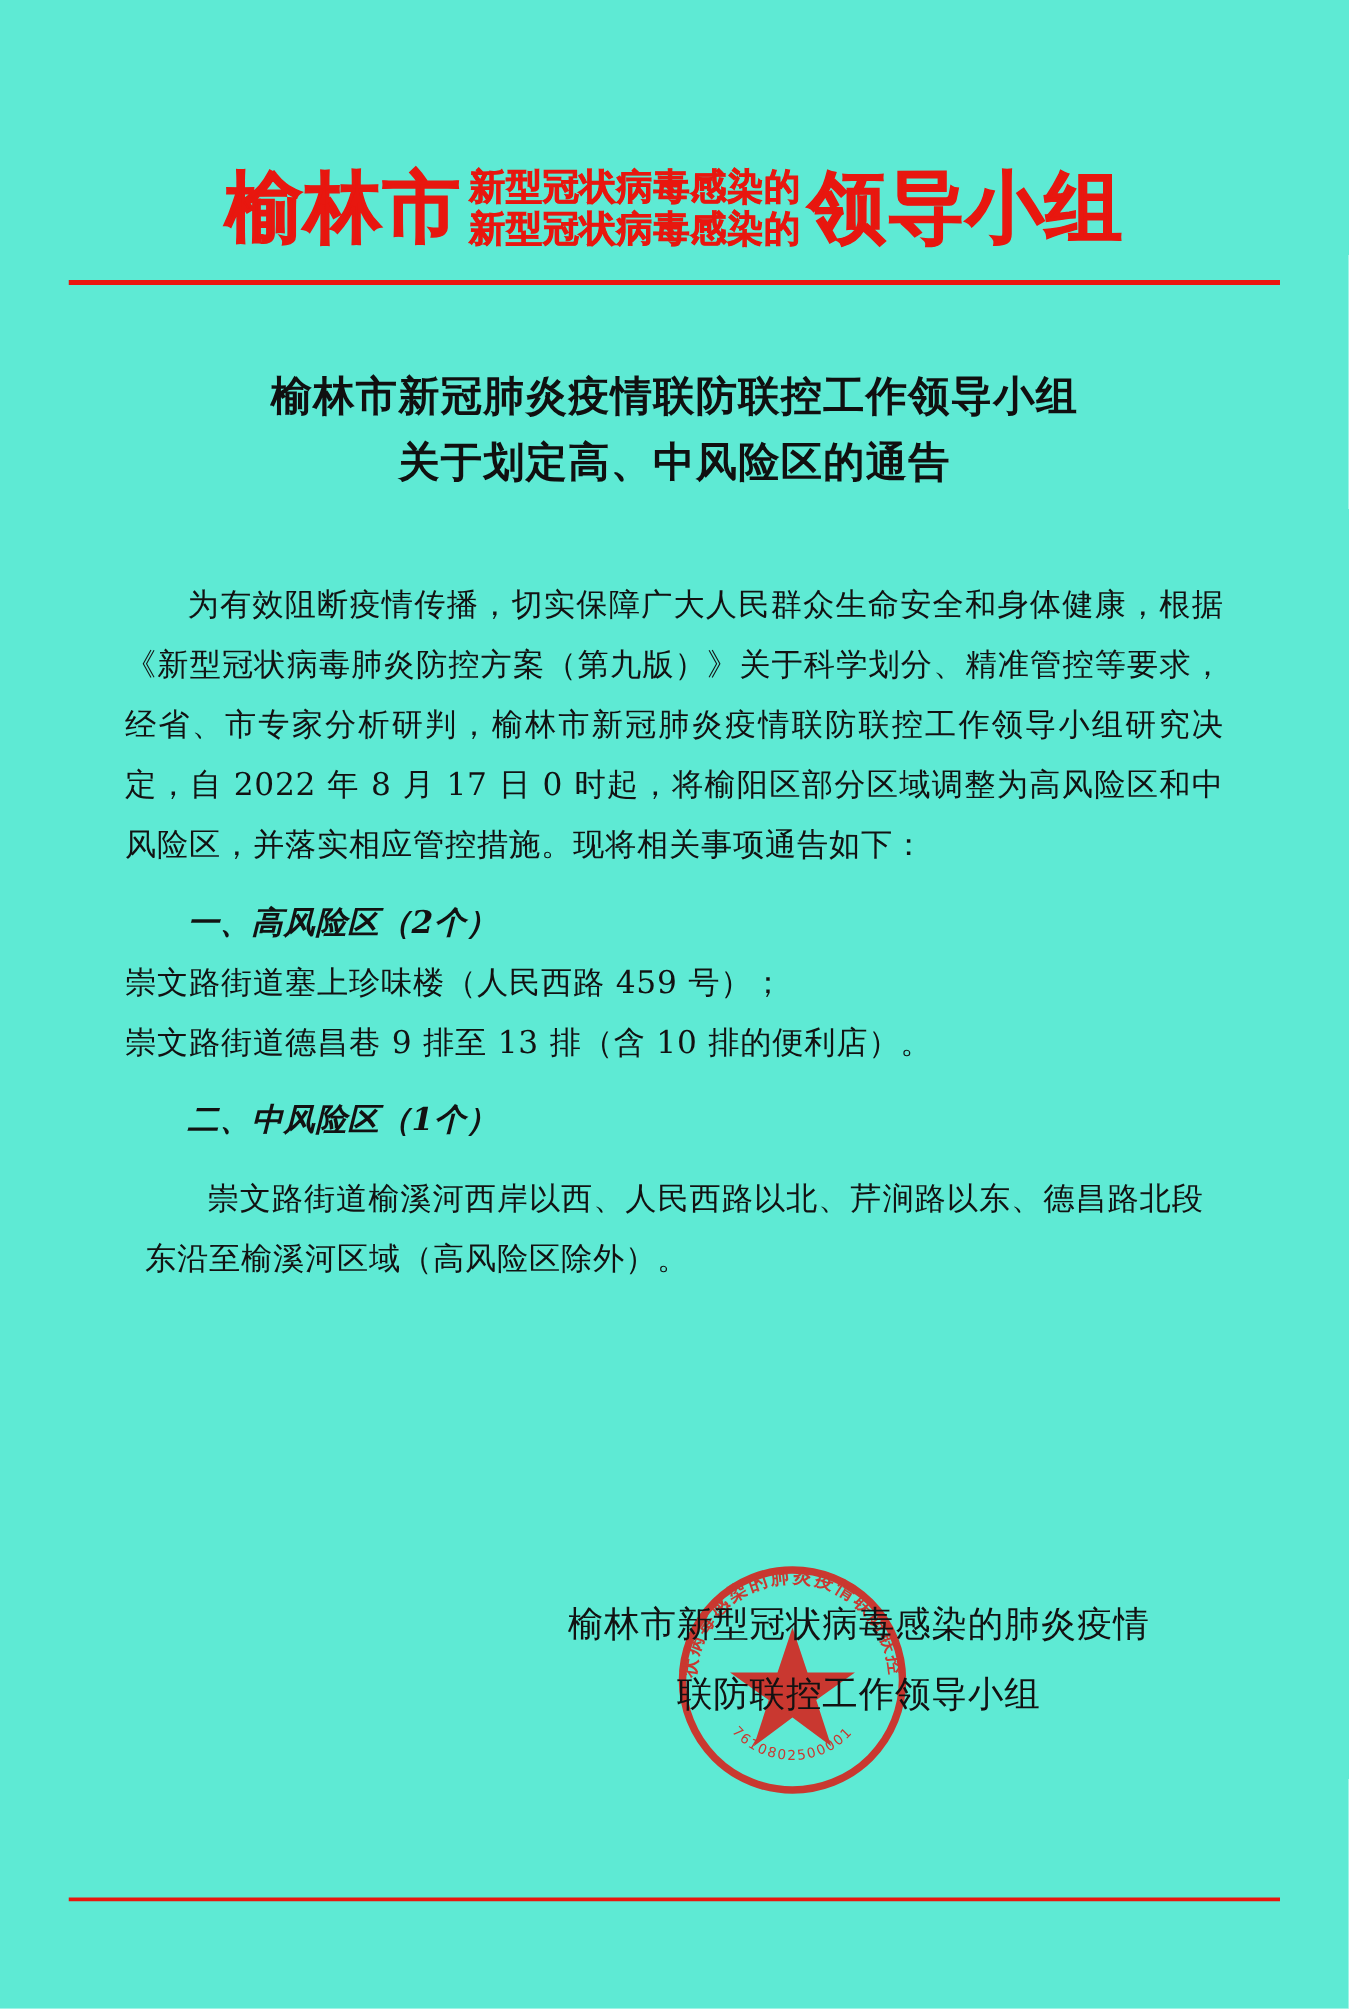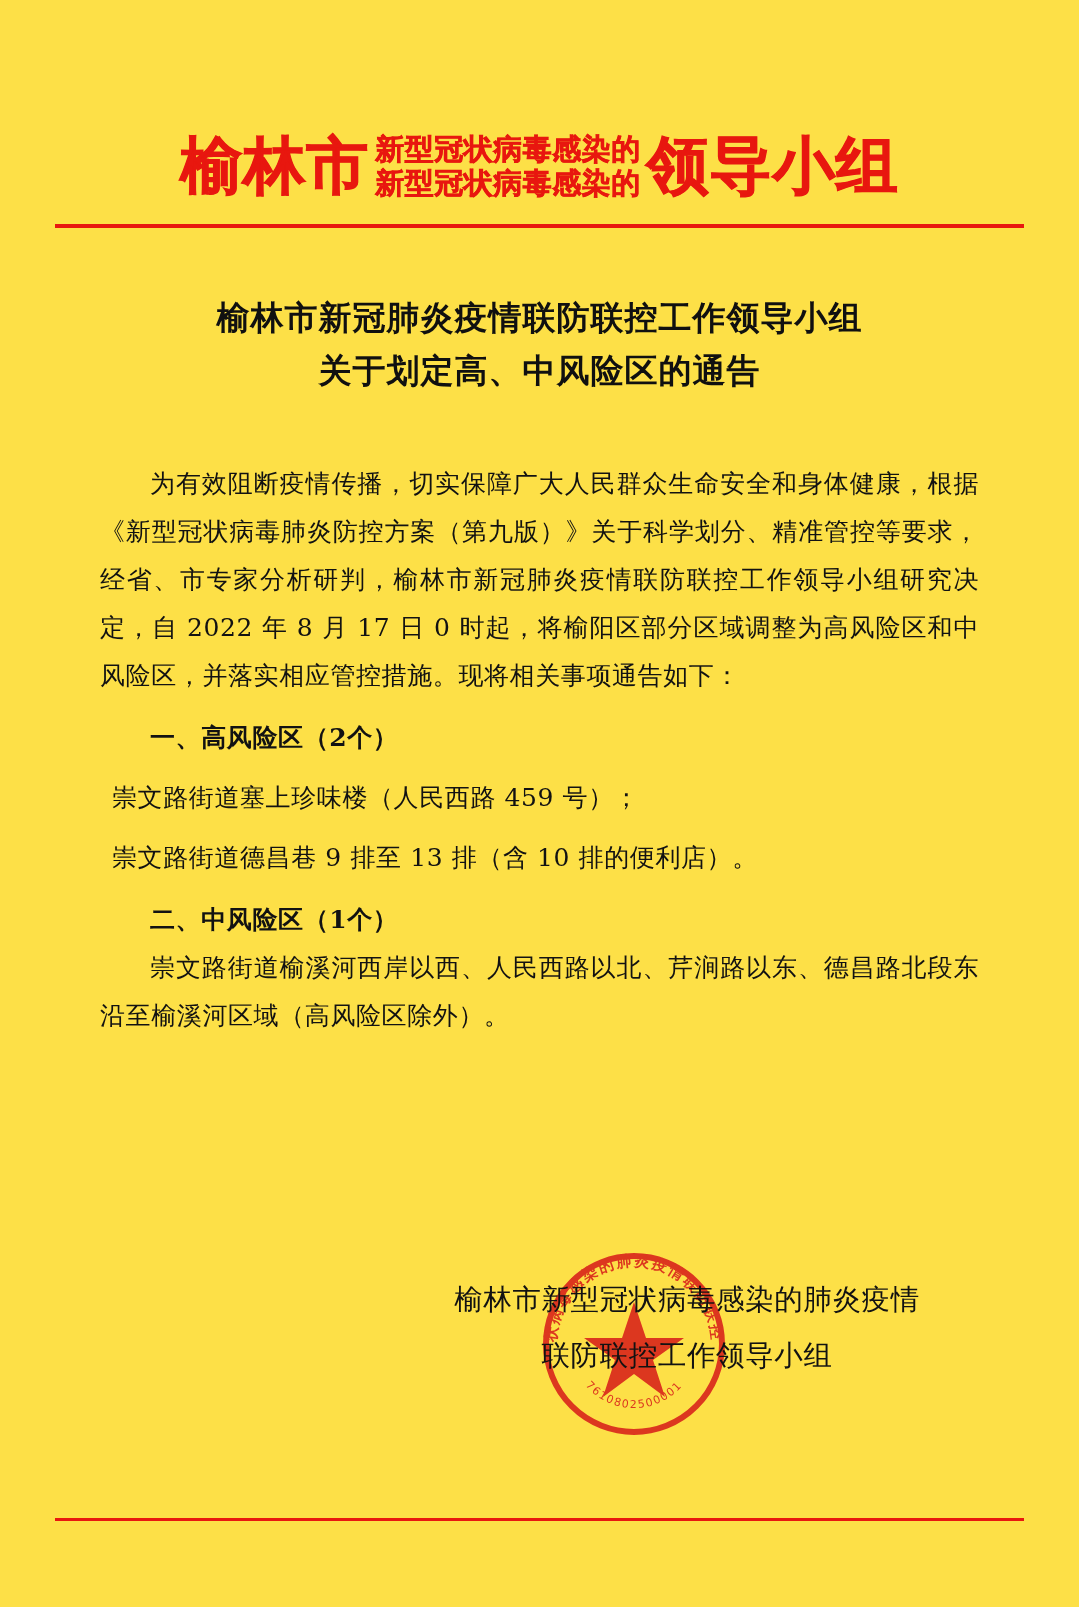--- a/index.html
+++ b/index.html
@@ -12,21 +12,21 @@
     height: 1607px;
     position: relative;
     font-family: "DejaVu Serif", "Liberation Serif", serif;
     color: #111;
     overflow: hidden;
   }
 
   .page {
     position: absolute;
     inset: 0;
-    background: #fde047;
+    background: #5eead4;
   }
 
   
   .masthead {
     position: absolute;
     left: 55px;
     right: 55px;
     top: 118px;
     height: 96px;
     display: flex;
@@ -102,28 +102,29 @@
     text-align: justify;
   }
   .para {
     text-indent: 2em;
     margin: 0 0 2px 0;
   }
   .sec-head {
     text-indent: 2em;
     margin: 14px 0 0 0;
     font-weight: 700;
+    font-style: italic;
   }
   .item {
     text-indent: 0;
-    margin: 12px;
+    margin: 0;
   }
   .item-indent {
     text-indent: 2em;
-    margin: 0;
+    margin: 16px;
     font-family: Liberation Serif, serif;
   }
 
   
   .signature {
     position: absolute;
     right: 132px;
     top: 1272px;
     width: 520px;
     text-align: center;

